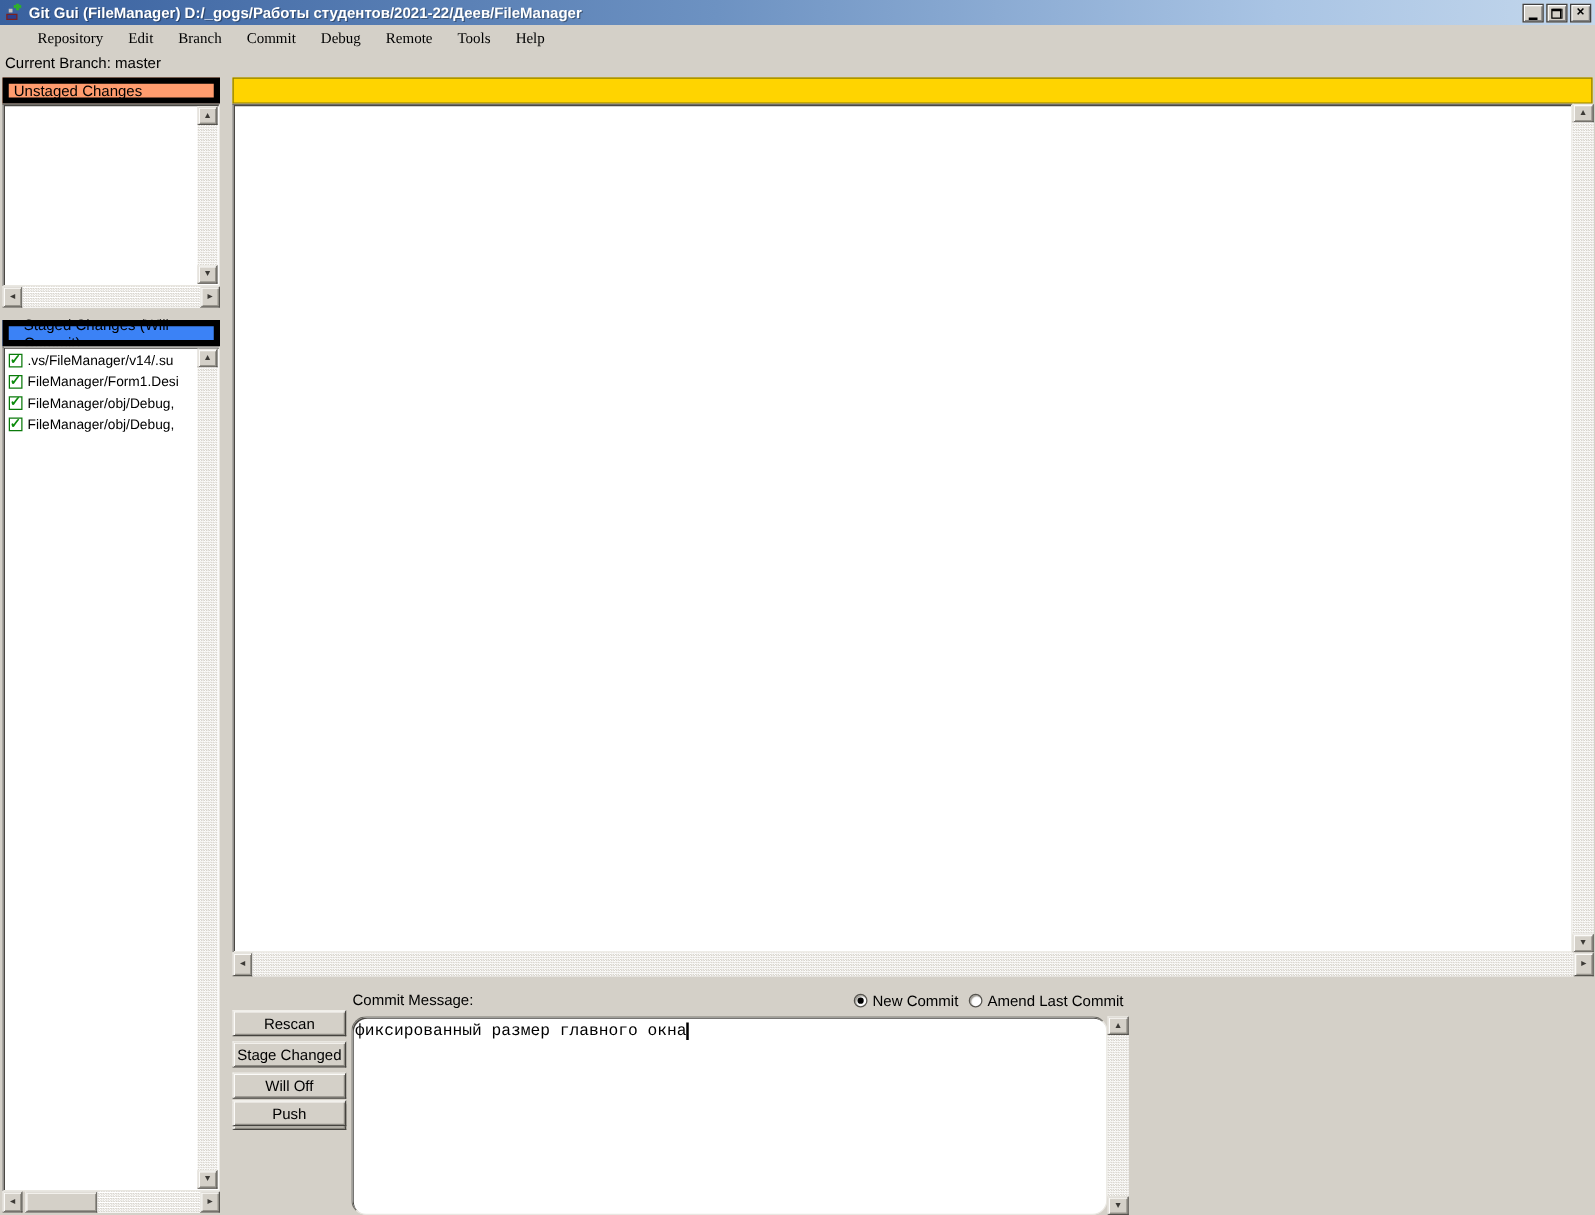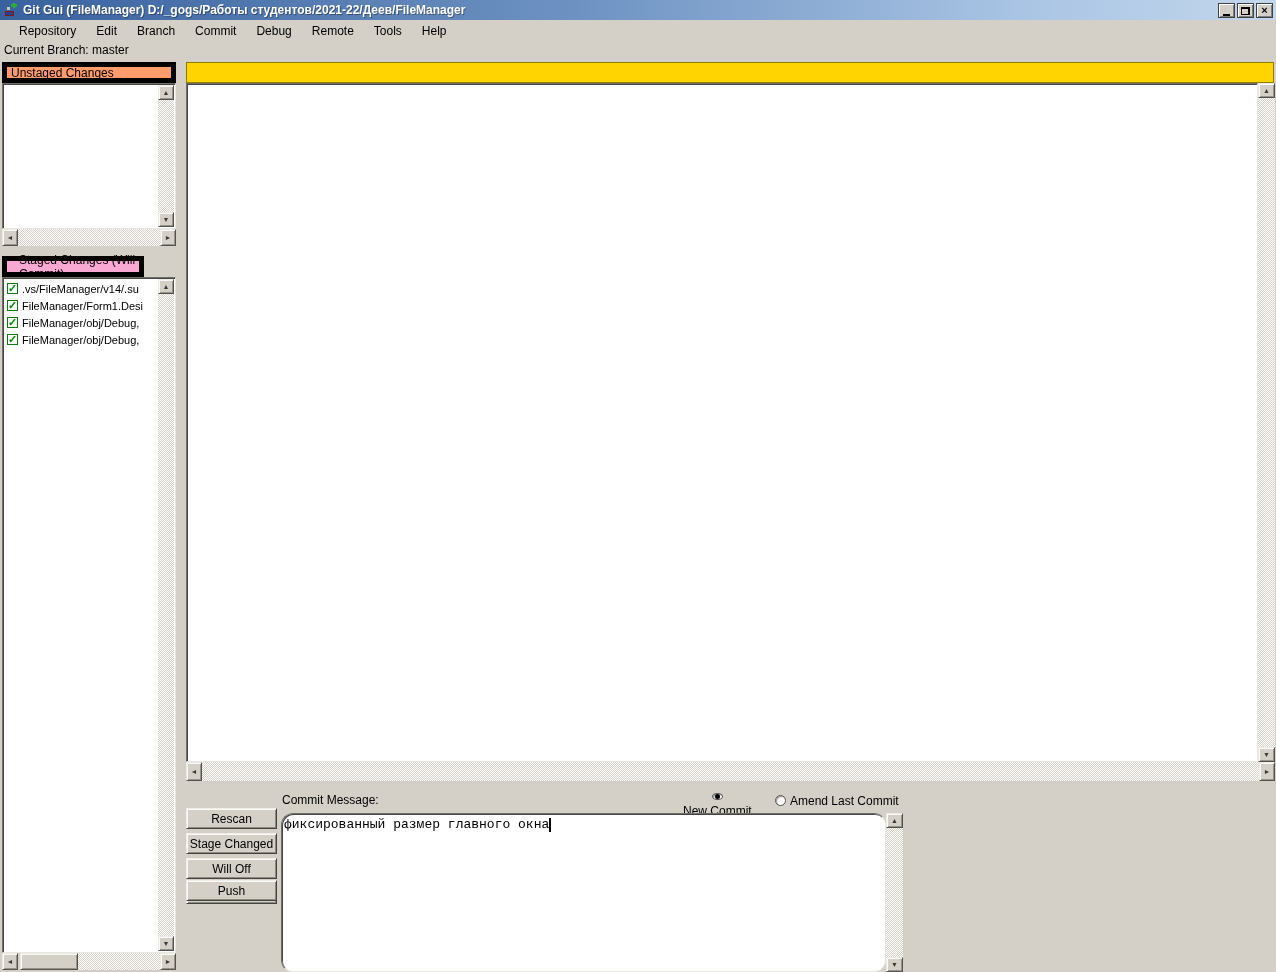--- a/index.html
+++ b/index.html
@@ -31,32 +31,32 @@
     box-shadow:inset 1px 1px 0 #fff, inset -1px -1px 0 #808080;
     display:flex; align-items:center; justify-content:center;
     font-size:11px; font-weight:bold; line-height:1;
   }
   .min-glyph { display:block; width:7px; height:2px; background:#000; margin-top:8px; }
   .restore-glyph { position:relative; display:block; width:9px; height:8px; }
   .restore-glyph::before { content:""; position:absolute; top:0; right:0; width:6px; height:5px; border:1px solid #000; border-top-width:2px; }
   .restore-glyph::after  { content:""; position:absolute; bottom:0; left:0; width:6px; height:5px; border:1px solid #000; border-top-width:2px; background:#d4d0c8; }
 
   
-  .menubar { left:0; top:20px; width:1276px; height:21px; display:flex; align-items:center; padding-left:9px; }
+  .menubar { left:0; top:20px; width:1276px; height:21px; display:flex; align-items:center; padding-left:20px;font-family:Liberation Serif, serif; }
   .menu-item { padding:2px 10px; cursor:default; }
   .branchbar { left:4px; top:43px; height:16px; }
 
   
   .panel-header {
     border:5px solid #000000;
     display:flex; align-items:center; padding-left:4px;
     font-size:12px;
   }
   .unstaged-header { left:2px; top:62px; width:174px; height:21px; background:#ff9c6e; }
-  .staged-header   { left:2px; top:256px; width:142px; height:21px; background:#f9a8d4;padding-left:12px; }
+  .staged-header   { left:2px; top:256px; width:174px; height:21px; background:#3b82f6;padding-left:12px; }
 
   .sunken {
     background:#fff;
     border:1px solid;
     border-color:#6f6d67 #e9e7e1 #e9e7e1 #6f6d67;
     box-shadow:inset 1px 1px 0 #4a4844;
   }
   .unstaged-list { left:2px; top:83px;  width:174px; height:146px; }
   .staged-list   { left:2px; top:277px; width:174px; height:676px; }
 
@@ -265,21 +265,21 @@
 </div>
 
 <div class="abs action-btn" style="top:808px;">Rescan</div>
 <div class="abs action-btn" style="top:833px;">Stage Changed</div>
 <div class="abs action-btn" style="top:858px;">Will Off</div>
 <div class="abs action-btn" style="top:883px;">Commit</div>
 <div class="abs action-btn" style="top:880px;">Push</div>
 
 <div class="abs commit-label">Commit Message:</div>
 
-<div class="abs radio-item" style="left:683px;flex-direction:column;">
+<div class="abs radio-item" style="left:683px;">
   <span class="radio-circle">
       <span class="radio-dot"></span>
     </span>
   <span>New Commit</span>
 </div>
 <div class="abs radio-item" style="left:775px;">
   <span class="radio-circle"></span>
   <span>Amend Last Commit</span>
 </div>
 

